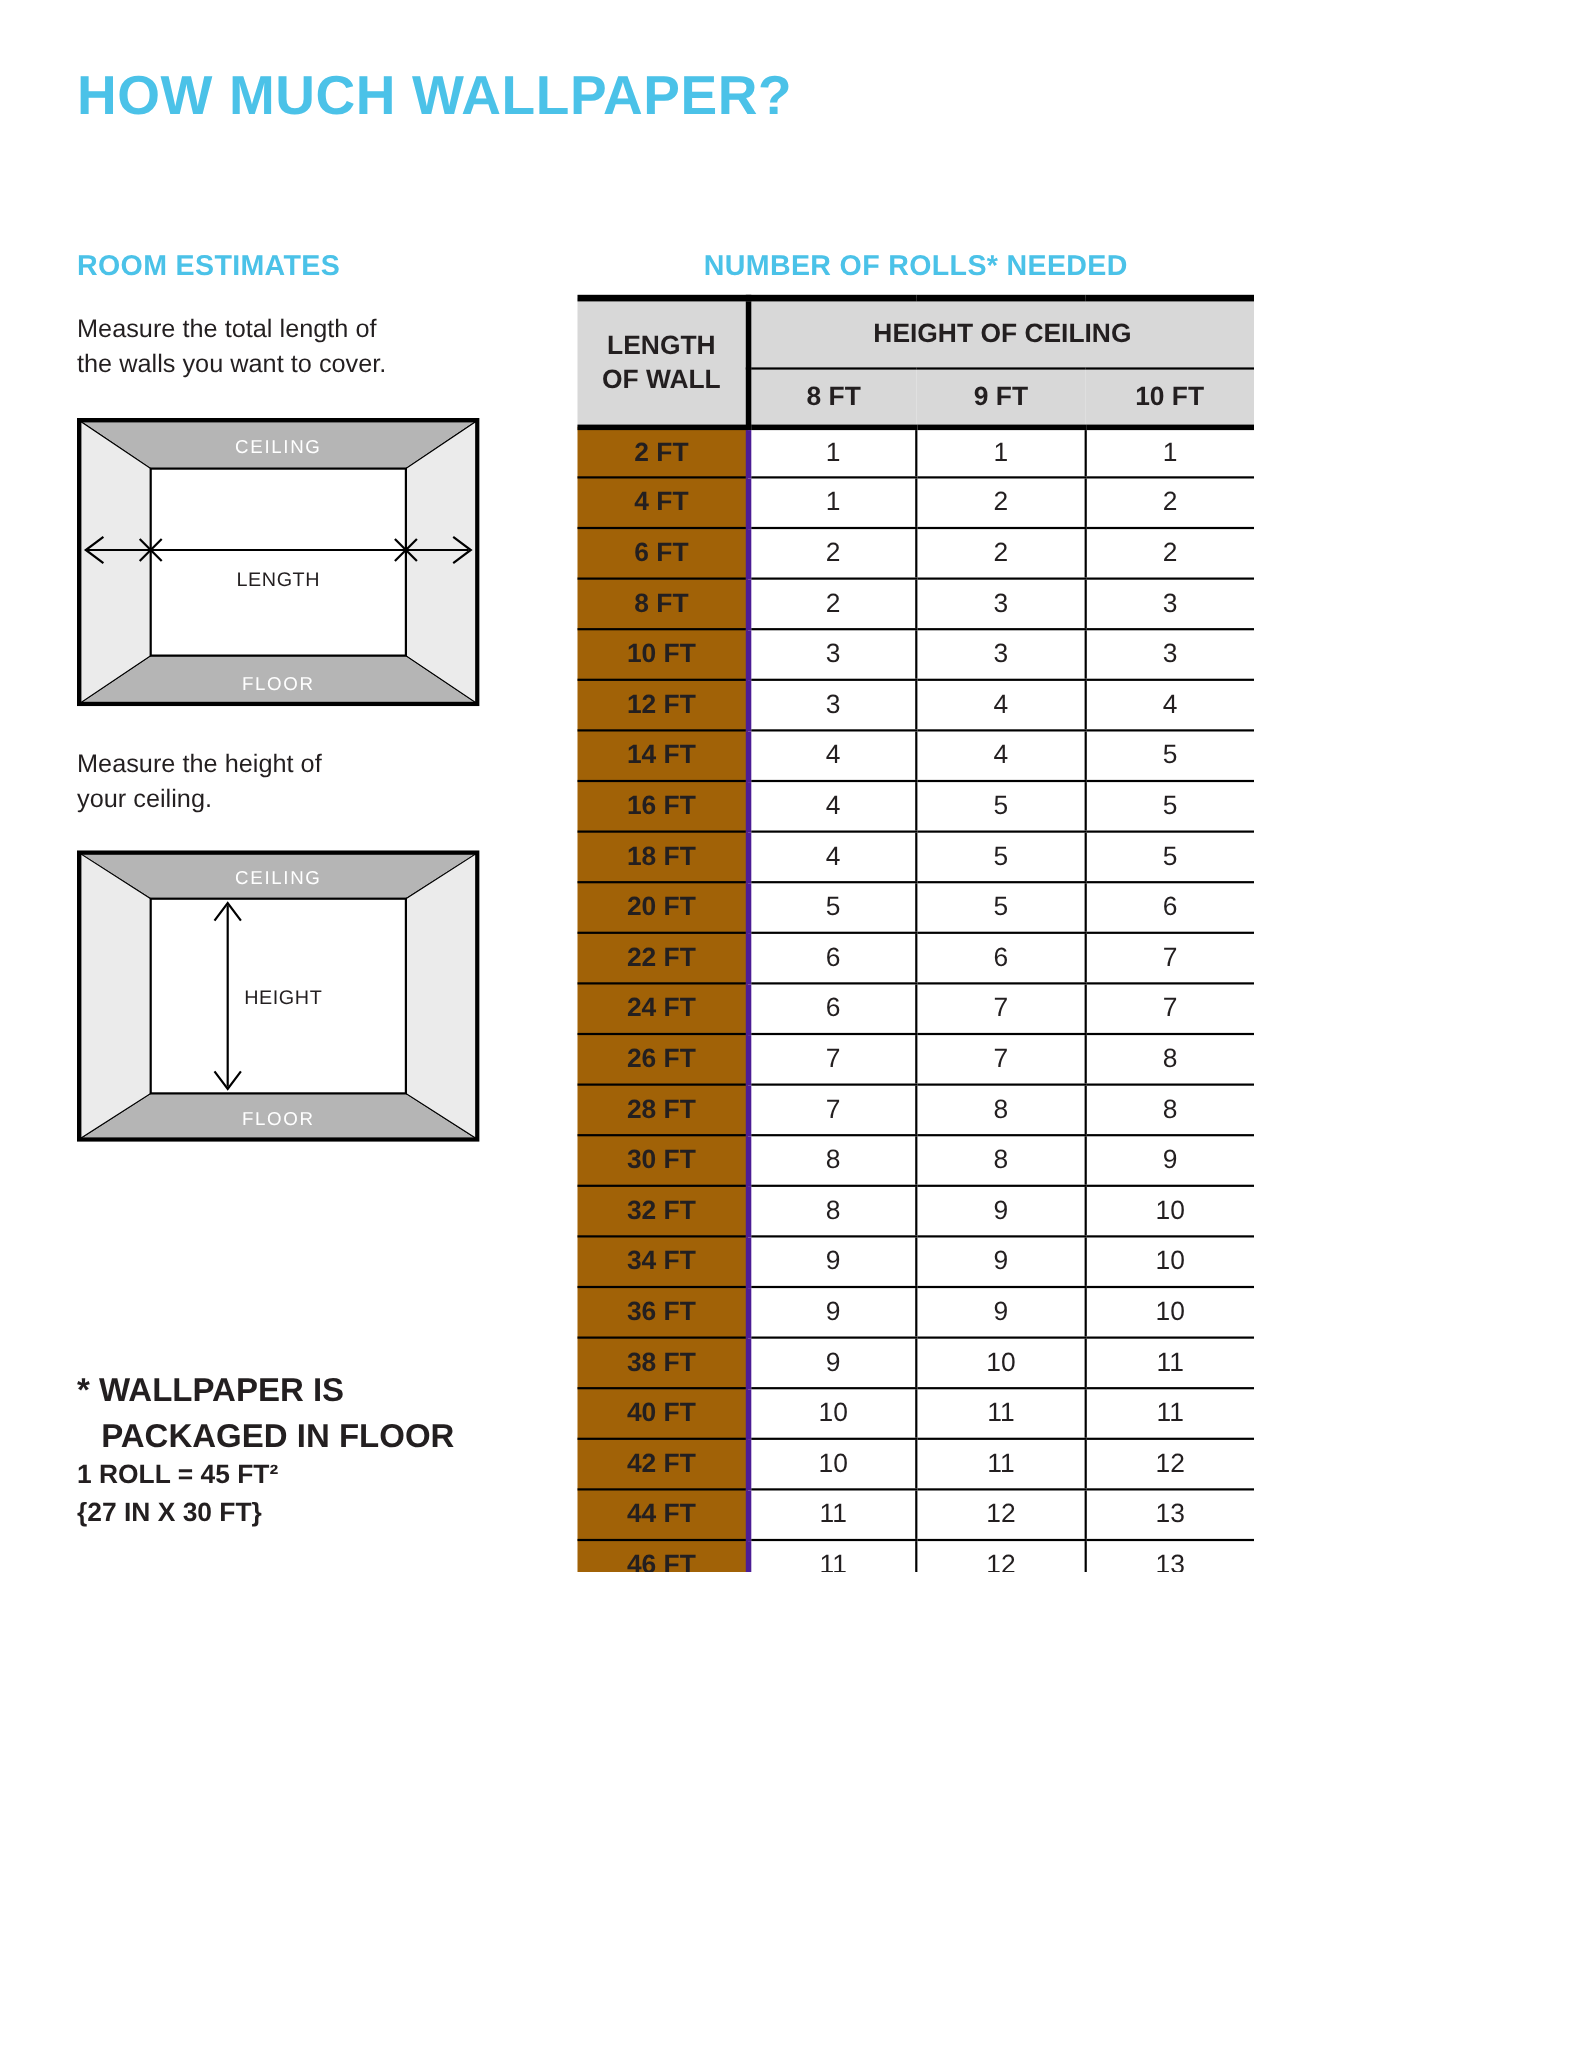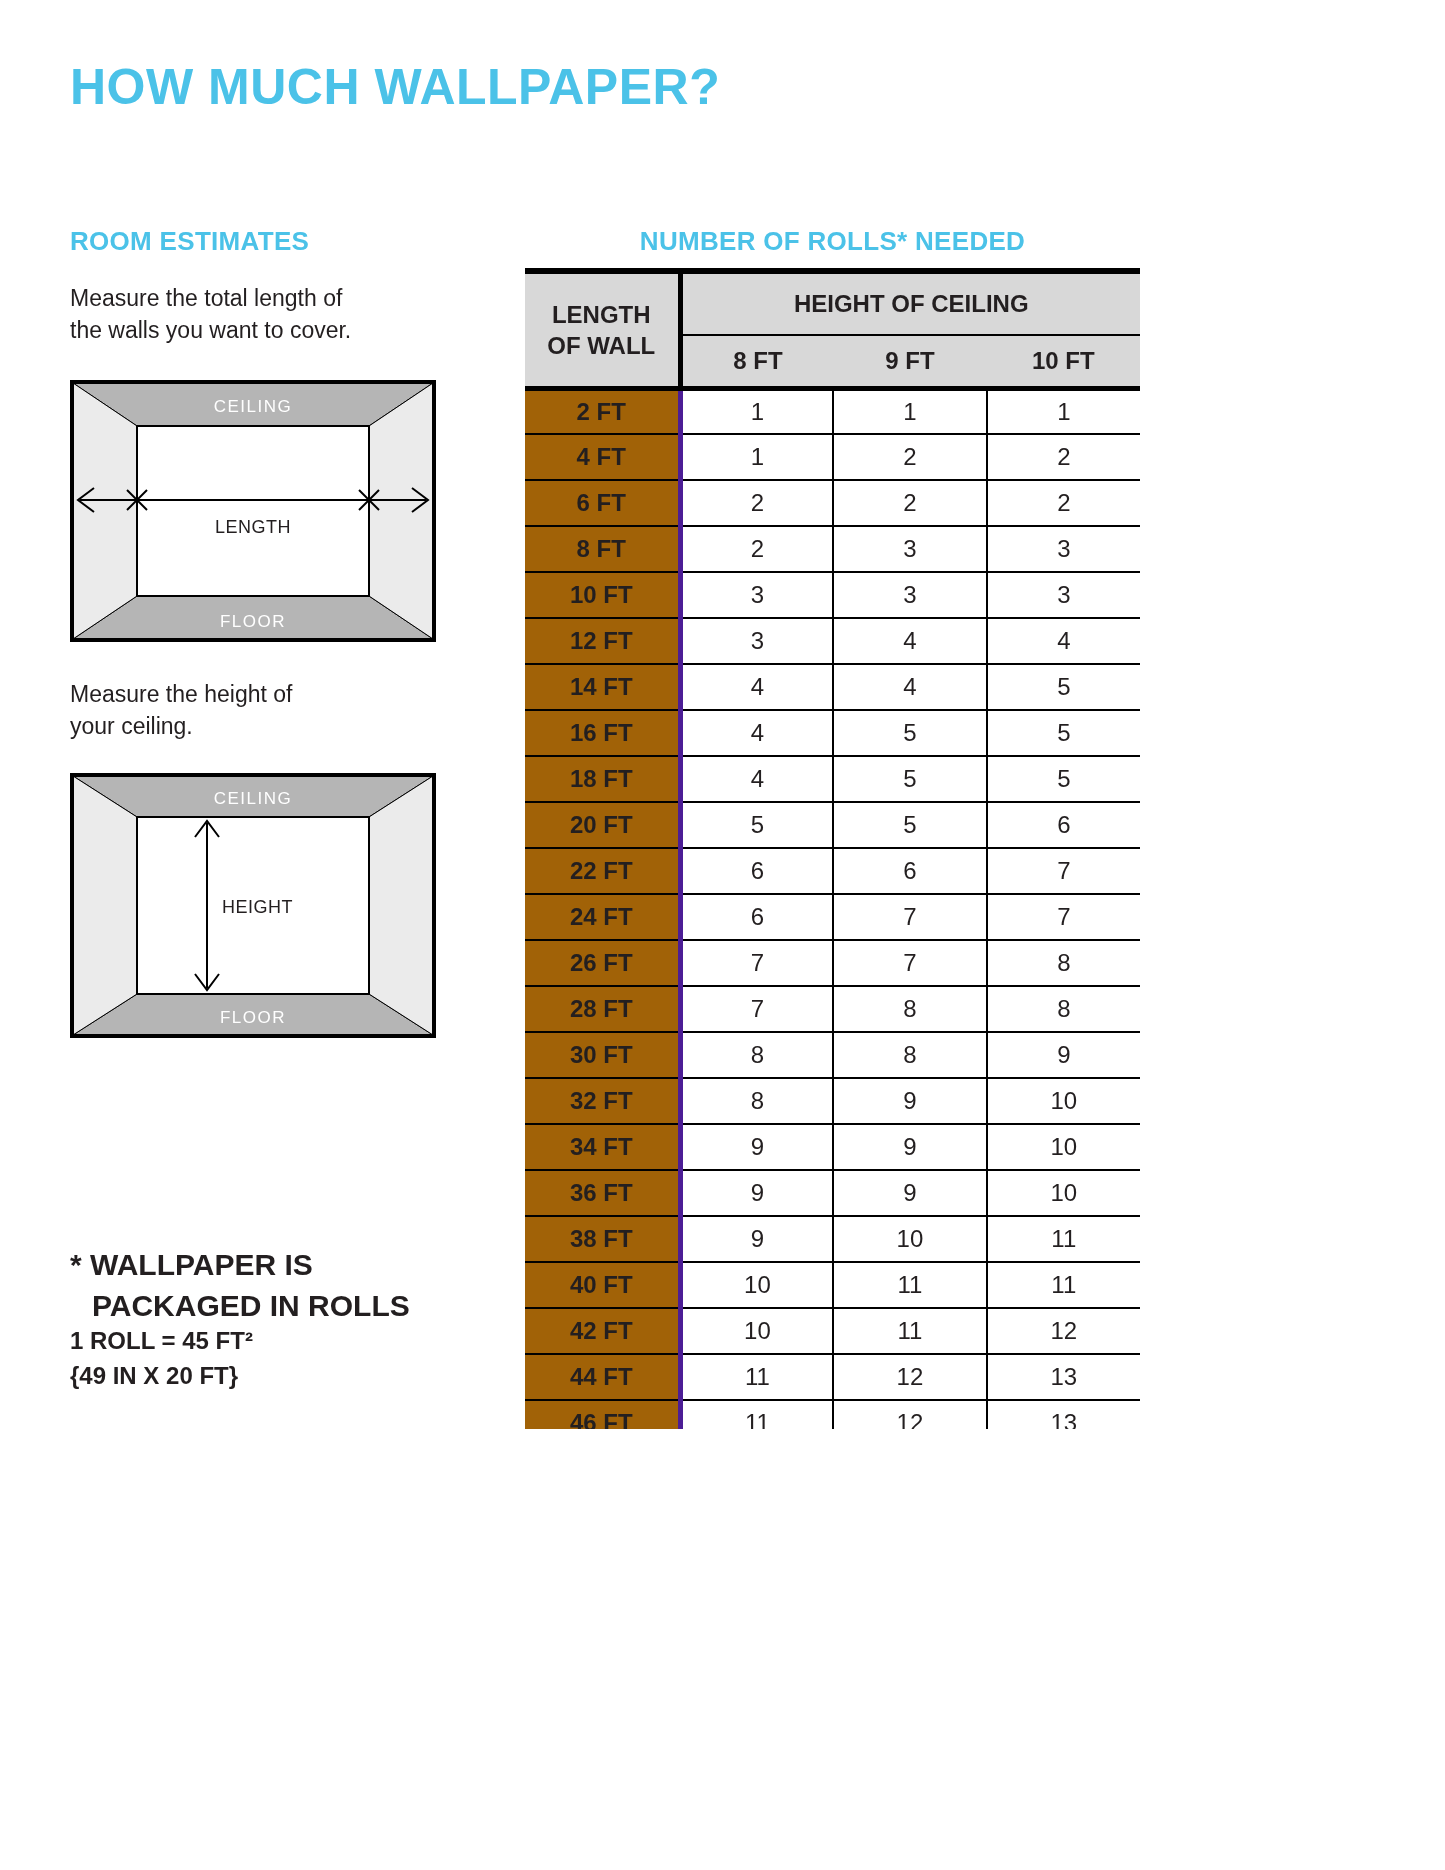--- a/index.html
+++ b/index.html
@@ -164,26 +164,26 @@
       <line x1="137" y1="50" x2="137" y2="215" stroke="#000" stroke-width="2"></line>
       <path d="M125,64 L137,48 L149,64" fill="none" stroke="#000" stroke-width="2"></path>
       <path d="M125,201 L137,217 L149,201" fill="none" stroke="#000" stroke-width="2"></path>
       <text x="152" y="140" text-anchor="start" font-size="18" letter-spacing="0.5" fill="#231F20">HEIGHT</text>
     </svg>
   </div>
 
 
   <p class="footnote">
     <span class="line1">* WALLPAPER IS</span>
-    <span class="line2">PACKAGED IN ROLLS</span>
+    <span class="line2">PACKAGED IN FLOOR</span>
   </p>
 
   <p class="roll-info">
     <span>1 ROLL = 45 FT²</span><br>
-    <span>{49 IN X 20 FT}</span>
+    <span>{27 IN X 30 FT}</span>
   </p>
 
   <div class="table-wrap">
     <table class="rolls">
       <colgroup>
         <col style="width:155px">
         <col style="width:153.3px">
         <col style="width:153.3px">
         <col style="width:153.4px">
       </colgroup>

